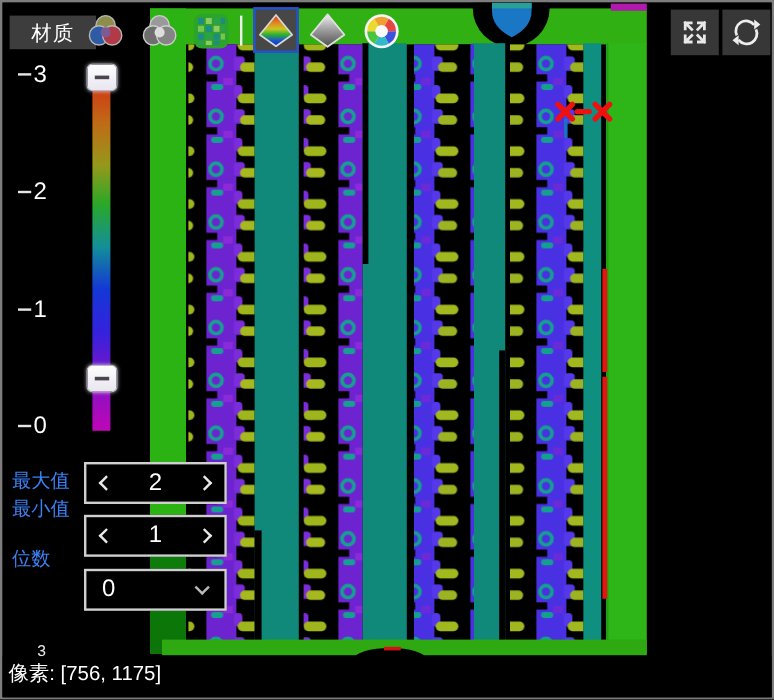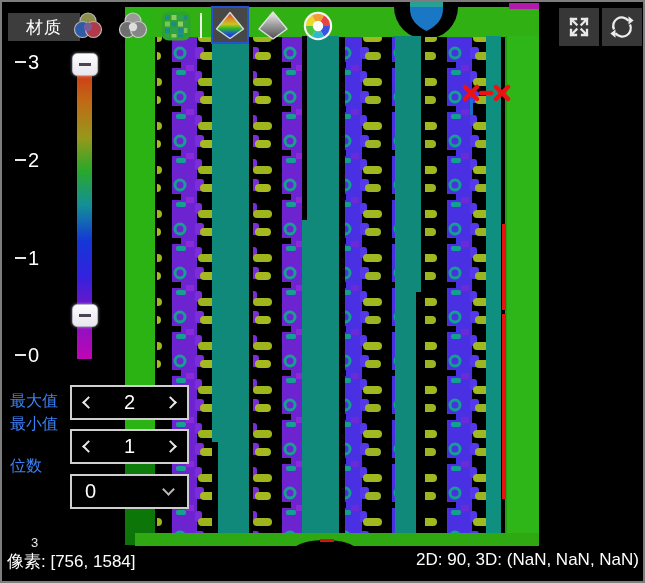--- a/index.html
+++ b/index.html
@@ -268,17 +268,16 @@
   </div>
 
   <div class="abs ctl-label" style="top:454px">位数</div>
   <div class="abs ctl-box" style="top:472px">
     <span class="ctl-value left">0</span>
     <span class="chev chev-d"></span>
   </div>
 
   <div class="abs stray3">3</div>
   <div class="abs statusbar">
-    <span class="status-left">像素: [756, 1584]</span>
-    <span class="status-right">2D: 90, 3D: (NaN, NaN, NaN)</span>
+    <span class="status-left">像素: [756, 1175]</span>
   </div>
 
 </div>
 
 </body></html>

